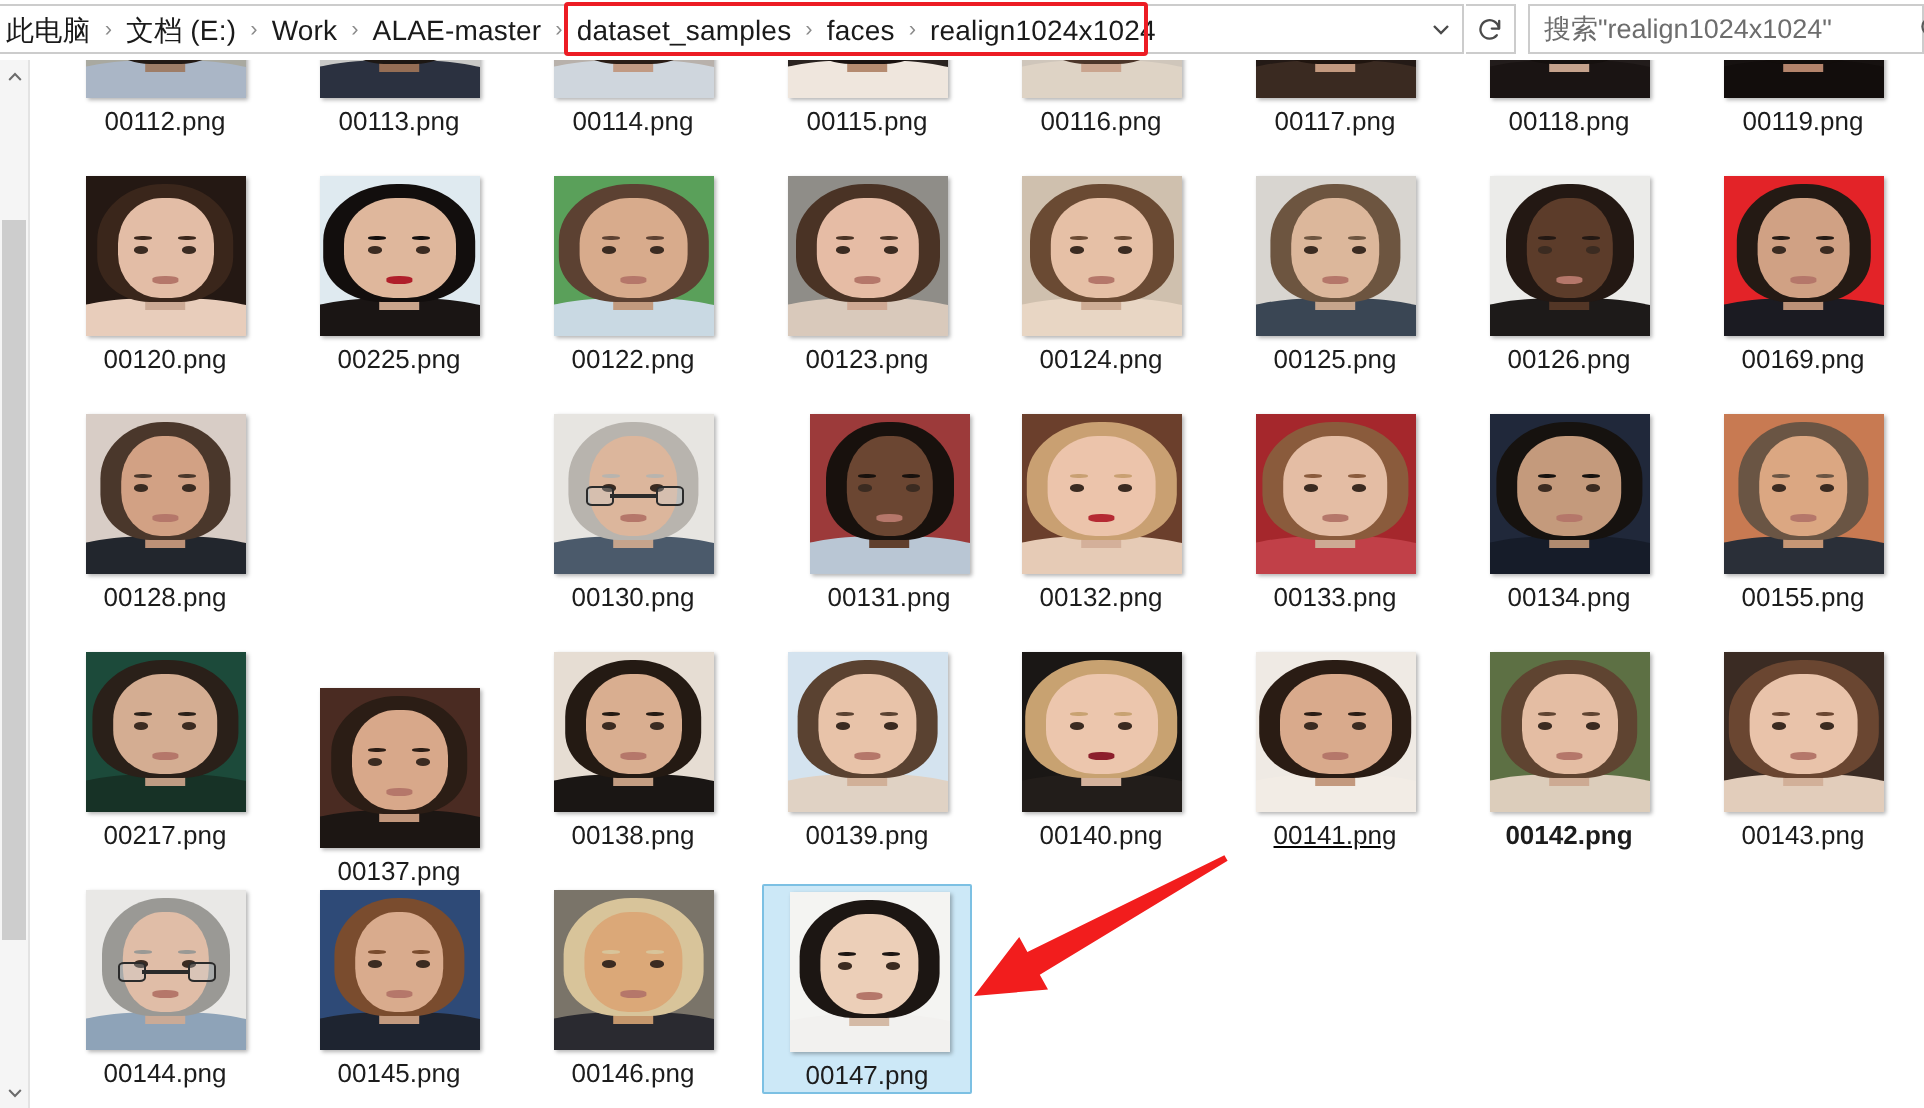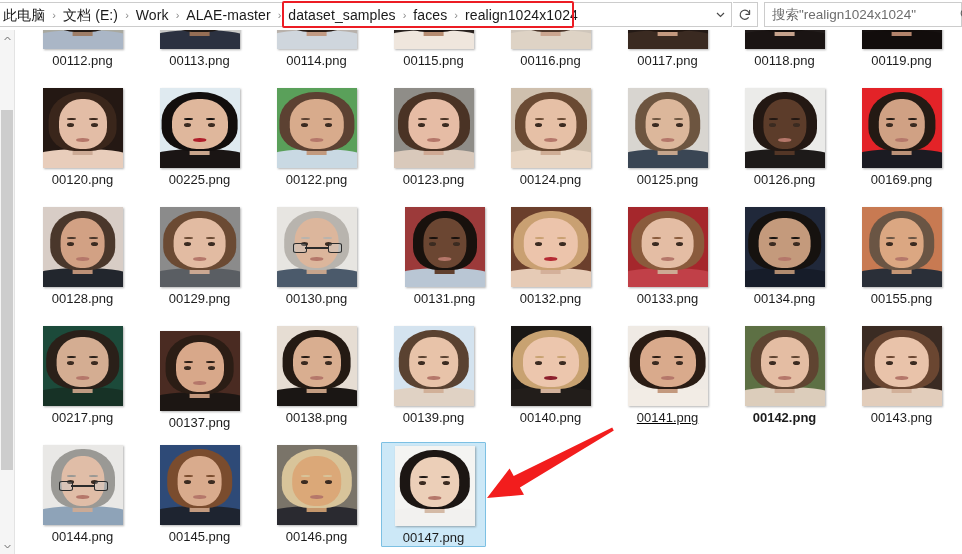--- a/index.html
+++ b/index.html
@@ -610,40 +610,20 @@
         <div class="brow" style="left:58%;top:37%;background:#4a372b"></div>
         <div class="eye" style="left:31%;top:44%"></div>
         <div class="eye" style="left:60%;top:44%"></div>
         <div class="mouth" style="top:63%;background:#b5776a"></div>
 
       </div>
             </div>
           </div>
           <span class="label">00128.png</span>
         </div>
-        <div class="tile" style="left: 131px; top: 174px;">
-          <div class="thumbwrap">
-            <div class="thumb">
-      <div class="face">
-        <div class="bg" style="background:#8b8b8b"></div>
-        <div class="shoulders" style="height:24%;background:#5a5e63"></div>
-        <div class="neck" style="width:26%;bottom:16%;height:18%;background:#e2bba2;filter:brightness(0.9)"></div>
-        <div class="hair" style="width:92%;top:5%;height:74%;background:#6b4a33"></div>
-        <div class="head" style="width:66%;top:14%;height:62%;background:#e2bba2"></div>
-        <div class="brow" style="left:30%;top:37%;background:#6b4a33"></div>
-        <div class="brow" style="left:58%;top:37%;background:#6b4a33"></div>
-        <div class="eye" style="left:31%;top:44%"></div>
-        <div class="eye" style="left:60%;top:44%"></div>
-        <div class="mouth" style="top:63%;background:#b5776a"></div>
-
-      </div>
-            </div>
-          </div>
-          <span class="label">00129.png</span>
-        </div>
         <div class="tile" style="left: 248px; top: 174px;">
           <div class="thumbwrap">
             <div class="thumb">
       <div class="face">
         <div class="bg" style="background:#e7e5e1"></div>
         <div class="shoulders" style="height:24%;background:#4b5a6b"></div>
         <div class="neck" style="width:26%;bottom:16%;height:18%;background:#dcb69c;filter:brightness(0.9)"></div>
         <div class="hair" style="width:82%;top:5%;height:74%;background:#b8b4ae"></div>
         <div class="head" style="width:56%;top:14%;height:62%;background:#dcb69c"></div>
         <div class="brow" style="left:30%;top:37%;background:#b8b4ae"></div>
@@ -773,21 +753,21 @@
         <div class="brow" style="left:58%;top:37%;background:#2a2019"></div>
         <div class="eye" style="left:31%;top:44%"></div>
         <div class="eye" style="left:60%;top:44%"></div>
         <div class="mouth" style="top:63%;background:#b5776a"></div>
 
       </div>
             </div>
           </div>
           <span class="label">00217.png</span>
         </div>
-        <div class="tile" style="left: 131px; top: 298px;">
+        <div class="tile" style="left: 131px; top: 311px;">
           <div class="thumbwrap">
             <div class="thumb">
       <div class="face">
         <div class="bg" style="background:#4a2b22"></div>
         <div class="shoulders" style="height:24%;background:#1c1613"></div>
         <div class="neck" style="width:26%;bottom:16%;height:18%;background:#d8a88a;filter:brightness(0.9)"></div>
         <div class="hair" style="width:86%;top:5%;height:74%;background:#2b1d15"></div>
         <div class="head" style="width:60%;top:14%;height:62%;background:#d8a88a"></div>
         <div class="brow" style="left:30%;top:37%;background:#2b1d15"></div>
         <div class="brow" style="left:58%;top:37%;background:#2b1d15"></div>

